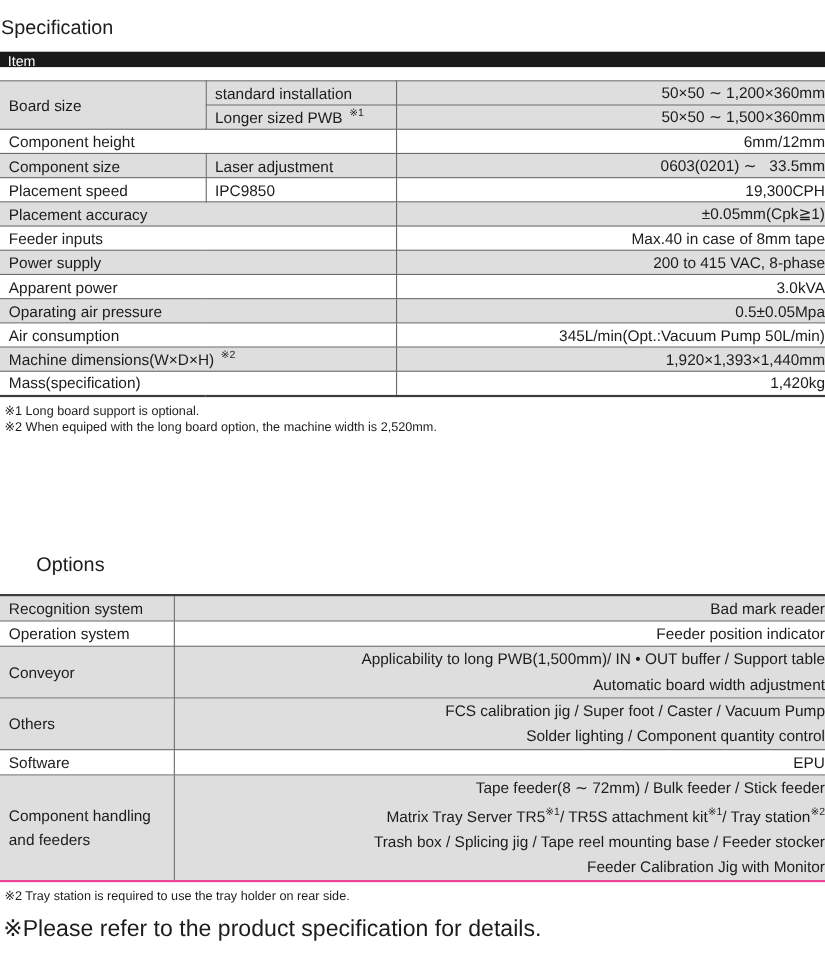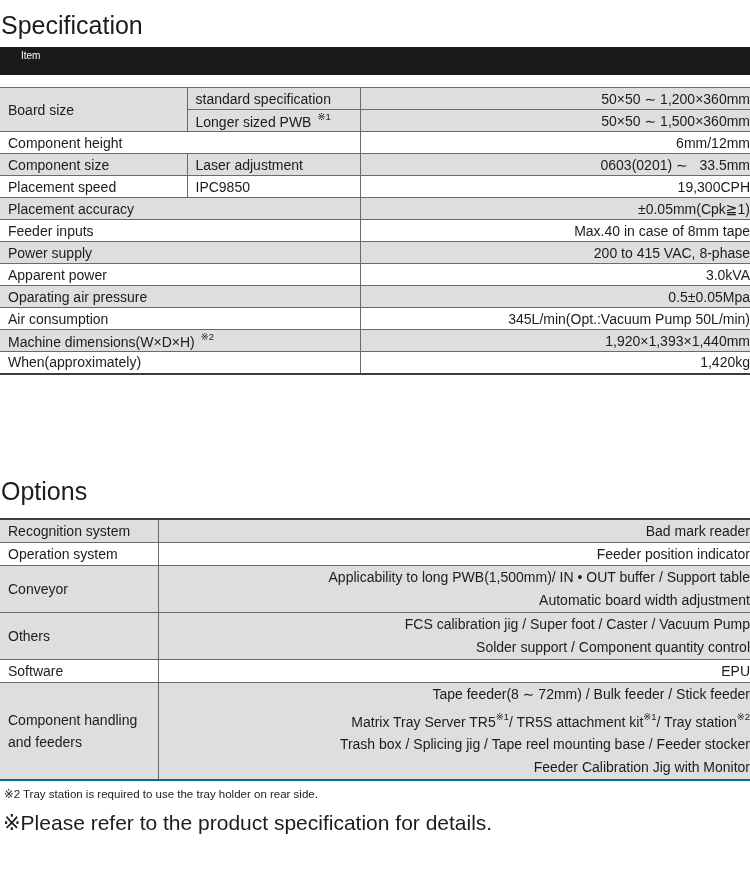--- a/index.html
+++ b/index.html
@@ -5,45 +5,45 @@
   * { box-sizing: border-box; }
   html, body { margin: 0; padding: 0; }
   body {
     width: 750px; height: 889px;
     background: #ffffff;
     color: #1c1c1c;
     font-family: "Liberation Sans", "DejaVu Sans", sans-serif;
     overflow: hidden;
   }
   .title {
-    font-size: 25px;
+    font-size: 18px;
     font-weight: 400;
     margin: 0;
     line-height: 30px;
   }
   #spec-title { margin: 10px 0 7px 1px; }
-  #options-title { margin: 101px 0 7px 1px; }
+  #options-title { margin: 101px 0 7px 1px; padding-left: 32px; }
 
   .item-bar {
-    height: 28px;
+    height: 14px;
     background: #1a1a1a;
     color: #ffffff;
-    font-size: 10px;
+    font-size: 13px;
     line-height: 18px;
-    padding-left: 21px;
+    padding-left: 7px;
   }
 
   table {
     border-collapse: collapse;
     table-layout: fixed;
     width: 750px;
     margin-top: 12px;
   }
   .spec-table { border-bottom: 2px solid #3d3d3d; }
-  .options-table { border-top: 2px solid #3d3d3d; border-bottom: 2px solid #0369a1; }
+  .options-table { border-top: 2px solid #3d3d3d; border-bottom: 2px solid #ec4899; }
 
   td {
     border: 1px solid #6a6a6a;
     font-size: 14px;
     padding: 0 0 0 8px;
     height: 22px;
     vertical-align: middle;
     white-space: nowrap;
     overflow: hidden;
   }
@@ -92,21 +92,21 @@
 
   <table class="spec-table">
     <colgroup>
         <col class="col1">
         <col class="col2">
         <col class="col3">
       </colgroup>
     <tbody>
       <tr class="shaded">
         <td class="label" rowspan="2">Board size</td>
-        <td class="sub">standard specification</td>
+        <td class="sub">standard installation</td>
         <td class="val">50×50 ∼ 1,200×360mm</td>
       </tr>
       <tr class="shaded">
         <td class="sub"><span>Longer sized PWB</span><sup class="gap-sup">※1</sup></td>
         <td class="val">50×50 ∼ 1,500×360mm</td>
       </tr>
 
       <tr>
         <td class="label" colspan="2">Component height</td>
         <td class="val">6mm/12mm</td>
@@ -153,26 +153,30 @@
         <td class="label" colspan="2">Air consumption</td>
         <td class="val">345L/min(Opt.:Vacuum Pump 50L/min)</td>
       </tr>
 
       <tr class="shaded">
         <td class="label" colspan="2"><span>Machine dimensions(W×D×H)</span><sup class="gap-sup">※2</sup></td>
         <td class="val">1,920×1,393×1,440mm</td>
       </tr>
 
       <tr>
-        <td class="label" colspan="2">When(approximately)</td>
+        <td class="label" colspan="2">Mass(specification)</td>
         <td class="val">1,420kg</td>
       </tr>
     </tbody>
   </table>
 
+  <div class="footnotes">
+    <div>※1 Long board support is optional.</div>
+    <div>※2 When equiped with the long board option, the machine width is 2,520mm.</div>
+  </div>
 
   <h1 class="title" id="options-title">Options</h1>
 
   <table class="options-table">
     <colgroup>
         <col class="ocol1">
         <col class="ocol2">
       </colgroup>
     <tbody>
       <tr class="shaded">
@@ -187,21 +191,21 @@
         <td class="label">Conveyor</td>
         <td class="val multi">
           <div class="line">Applicability to long PWB(1,500mm)/ IN • OUT buffer / Support table</div>
           <div class="line">Automatic board width adjustment</div>
         </td>
       </tr>
       <tr class="shaded">
         <td class="label">Others</td>
         <td class="val multi">
           <div class="line">FCS calibration jig / Super foot / Caster / Vacuum Pump</div>
-          <div class="line">Solder support / Component quantity control</div>
+          <div class="line">Solder lighting / Component quantity control</div>
         </td>
       </tr>
       <tr>
         <td class="label">Software</td>
         <td class="val">EPU</td>
       </tr>
       <tr class="shaded">
         <td class="label">Component handling and feeders</td>
         <td class="val multi">
           <div class="line">Tape feeder(8 ∼ 72mm) / Bulk feeder / Stick feeder</div>

